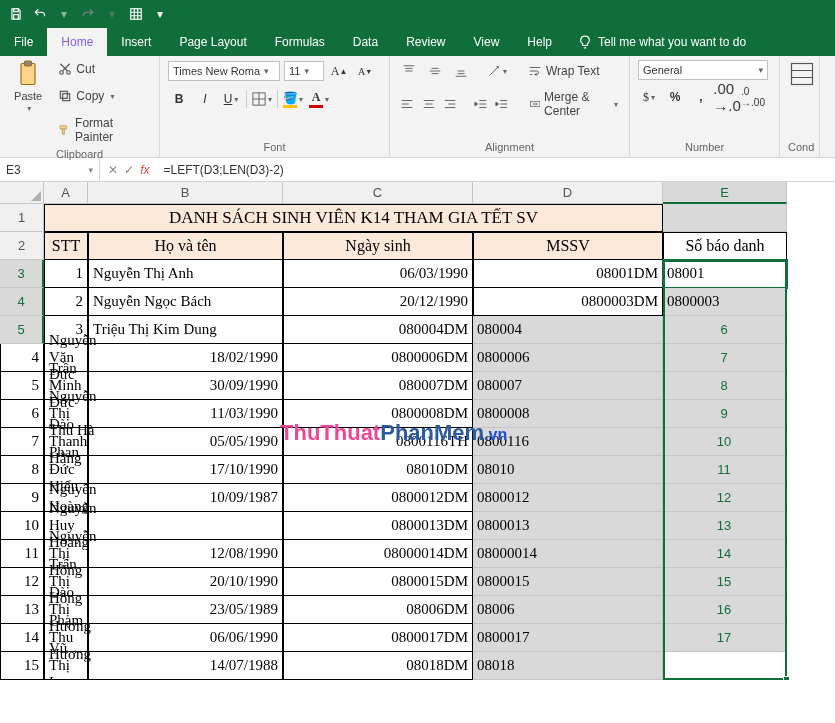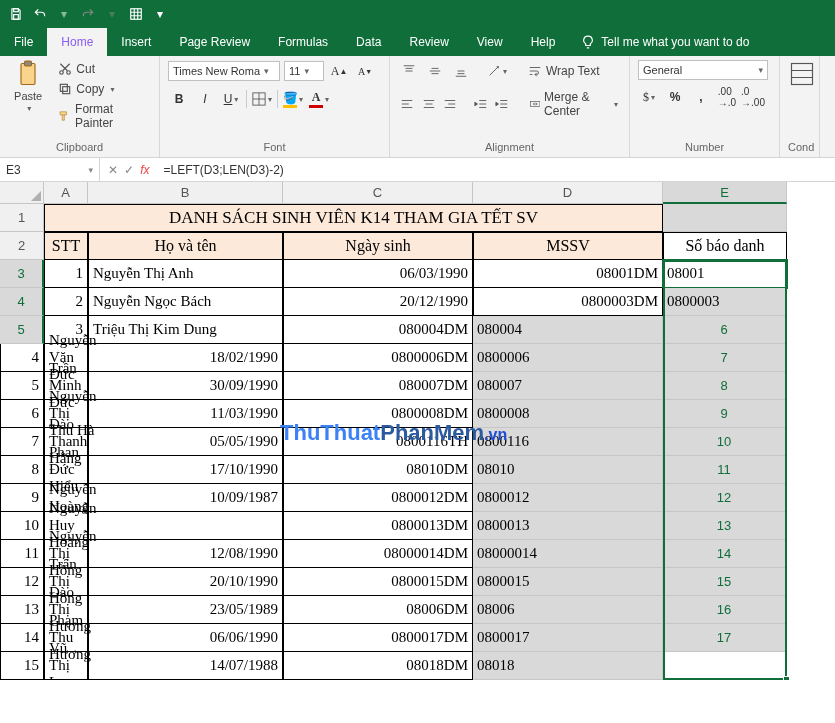--- a/index.html
+++ b/index.html
@@ -16,21 +16,21 @@
 .tabs .tab { padding: 0 14px; height:28px; display: flex; align-items: center; font-size: 12px; cursor: pointer; }
 .tabs .tab.active { background: #f3f3f3; color: #8b5cf6; }
 .tabs .tell-me { display: flex; align-items: center; gap:6px; padding: 0 12px; }
 .tabs .bulb { width:14px; height:14px; }
 
 
 .ribbon { background: #f3f3f3; border-bottom: 1px solid #d4d4d4; display: flex; height: 102px; }
 .group { border-right: 1px solid #d8d8d8; padding: 4px 8px 2px; display: flex; flex-direction: column; justify-content: space-between; }
 .group-label { text-align: center; font-size: 11px; color: #666; padding: 2px 0; }
 .group-body { display: flex; gap: 6px; align-items: flex-start; flex: 1; }
-.v-stack { display:flex; flex-direction:column; gap:2px; }
+.v-stack { display:flex; flex-direction:column; gap:9px; }
 .ico-btn { display: flex; align-items: center; gap:4px; padding: 2px 4px; font-size: 12px; color:#444; }
 .ico-btn svg { width:14px; height:14px; }
 .big-btn { display: flex; flex-direction:column; align-items:center; justify-content:center; width:44px; gap:2px; font-size:11px; color:#444; }
 .big-btn svg { width:28px; height:28px; }
 .font-row { display:flex; gap:4px; align-items:center; }
 .combo { border:1px solid #c0c0c0; background:#fff; height:20px; display:flex; align-items:center; padding:0 4px; font-size:11px; }
 .combo .caret { margin-left:4px; color:#666; font-size:9px; }
 .square { width:22px; height:22px; display:flex; align-items:center; justify-content:center; border:1px solid transparent; }
 .square svg{width:14px;height:14px;}
 .underline-y{ border-bottom: 3px solid #ffc000; display:inline-block; width:14px; text-align:center;}
@@ -59,21 +59,21 @@
 .th-cell.plain{background:#fff;}
 .data-cell{border:1px solid #000; border-top:none;}
 .data-cell.rt{justify-content:flex-end;}
 .data-cell.ct{justify-content:flex-end;}
 .ecol{ background:#d9d9d9; border-right:1px solid #c6c6c6; border-bottom:1px solid #c6c6c6;}
 .sel-range{ outline:2px solid #0f6e3a; outline-offset:-1px;}
 .active-cell{ background:#fff; }
 
 
 .wm{position:absolute; left:280px; top:420px; z-index:5; font-size:22px; font-weight:bold; pointer-events:none; white-space:nowrap; font-family:Arial,sans-serif;}
-.wm .a{color:#3b82f6;} .wm .b{color:#2b5aa0;} .wm .c{color:#1d4ed8; font-size:16px;}
+.wm .a{color:#ec4899;} .wm .b{color:#2b5aa0;} .wm .c{color:#1d4ed8; font-size:16px;}
 
 .caret-s{font-size:8px;color:#666;margin-left:2px;}
 </style>
 </head>
 <body>
 
 <div class="titlebar">
   <div class="tb-btn">
       <svg viewBox="0 0 24 24" fill="none" stroke="#fff" stroke-width="2">
         <path d="M5 3h11l3 3v15H5z"></path>
@@ -101,21 +101,21 @@
         <path d="M3 9h18M3 15h18M9 3v18M15 3v18"></path>
       </svg>
     </div>
   <div class="tb-btn" style="color:#fff">▾</div>
 </div>
 
 <div class="tabs">
   <div class="tab">File</div>
   <div class="tab active">Home</div>
   <div class="tab">Insert</div>
-  <div class="tab">Page Review</div>
+  <div class="tab">Page Layout</div>
   <div class="tab">Formulas</div>
   <div class="tab">Data</div>
   <div class="tab">Review</div>
   <div class="tab">View</div>
   <div class="tab">Help</div>
   <div class="tell-me">
     <svg class="bulb" viewBox="0 0 24 24" fill="none" stroke="#fff" stroke-width="2">
         <path d="M9 18h6M10 22h4M12 2a7 7 0 00-4 13v3h8v-3a7 7 0 00-4-13z"></path>
       </svg>
     <span>Tell me what you want to do</span>
@@ -294,21 +294,21 @@
             <span style="font-family:serif">$</span>
             <span class="caret-s">▾</span>
           </div>
         <div class="square">
             <b>%</b>
           </div>
         <div class="square">
             <b>,</b>
           </div>
         <div class="square">
-            <span style="font-size:10px">.00<br>→.0</span>
+            <span style="font-size:15px">.00<br>→.0</span>
           </div>
         <div class="square">
             <span style="font-size:10px">.0<br>→.00</span>
           </div>
       </div>
     </div>
     <div class="group-label">Number</div>
   </div>
 
   <div class="group" style="width:40px">

